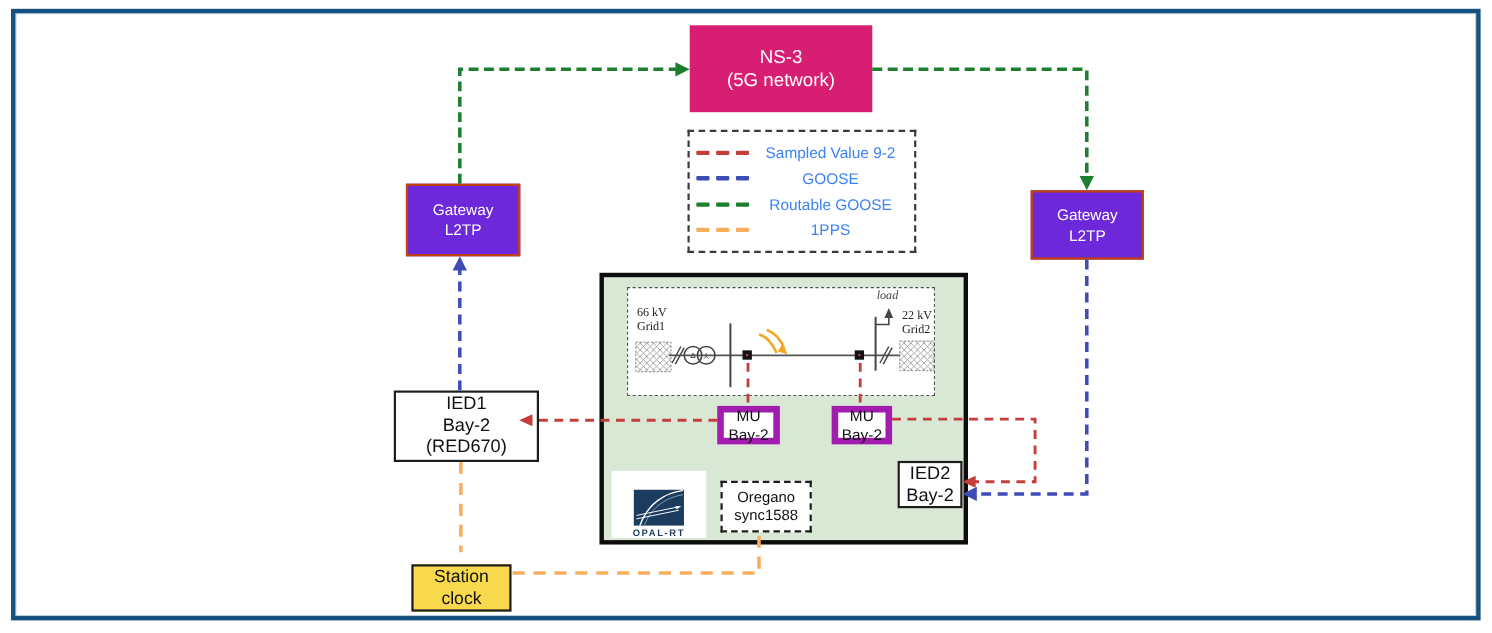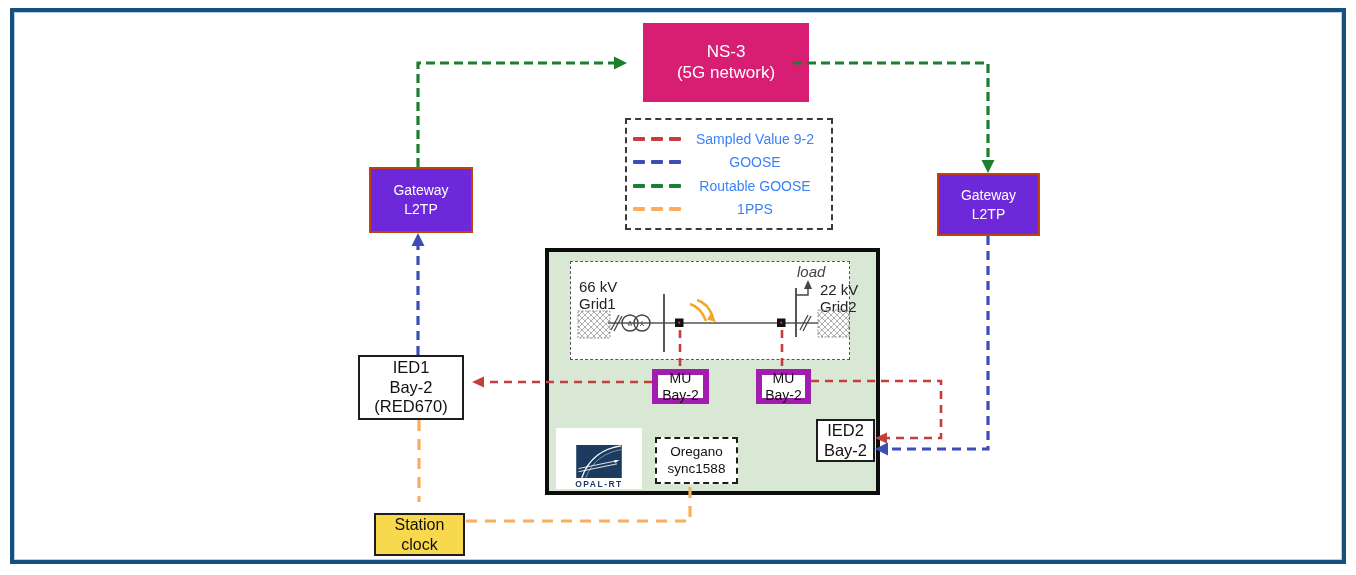--- a/index.html
+++ b/index.html
@@ -10,49 +10,49 @@
   }
   .frame{
     position:absolute;left:10px;top:8px;width:1336px;height:556px;
     border:4px solid #15507e;box-shadow:inset 0 0 0 1px #b9cde0;background:#ffffff;
   }
   .box{
     position:absolute;display:flex;flex-direction:column;align-items:center;justify-content:center;
     text-align:center;line-height:1.22;
   }
   .ns3{
-    left:643px;top:23px;width:166px;height:79px;background:#d81e72;color:#ffffff;
+    left:627px;top:23px;width:166px;height:79px;background:#d81e72;color:#ffffff;
     font-size:17px;
   }
   .gateway{
     background:#6d28d9;border:2px solid #c2410c;color:#ffffff;font-size:14px;line-height:1.35;
   }
   .gw-left{left:369px;top:167px;width:104px;height:66px;}
   .gw-right{left:937px;top:173px;width:103px;height:63px;}
   .legend{
     left:625px;top:118px;width:208px;height:112px;background:#ffffff;
     border:2px dashed #3a3a3a;display:flex;flex-direction:column;justify-content:space-evenly;
     position:absolute;padding:4px 6px;
   }
   .legend-row{display:flex;align-items:center;}
   .dash-sample{display:flex;align-items:center;width:56px;flex:none;}
   .dash-sample i{display:inline-block;width:12px;height:4px;background:currentColor;margin-right:6px;border-radius:1px;}
   .legend-label{flex:1;text-align:center;font-size:14px;color:#3b82f6;white-space:nowrap;margin-left:-4px;}
   .ied1{
-    left:358px;top:355px;width:106px;height:65px;background:#ffffff;border:2px solid #1d1d1d;
+    left:358px;top:355px;width:132px;height:65px;background:#ffffff;border:2px solid #1d1d1d;
     color:#111;font-size:16.5px;line-height:1.2;
   }
   .green-panel{
     left:545px;top:248px;width:335px;height:247px;background:#d9e8d5;border:4px solid #0d0d0d;position:absolute;
   }
   .grid-box{
     left:570px;top:261px;width:280px;height:99px;background:#ffffff;border:1.5px dashed #555;position:absolute;
   }
   .serif-label{
-    position:absolute;font-family:Liberation Sans, sans-serif;font-size:15px;color:#222;line-height:1.15;
+    position:absolute;font-family:Liberation Serif, serif;font-size:11px;color:#222;line-height:1.15;
   }
   .load-label{font-style:italic;color:#444;}
   .mu{
     background:#ffffff;border:6px solid #a21caf;color:#111;font-size:14px;line-height:1.2;
   }
   .mu1{left:652px;top:369px;width:57px;height:35px;}
   .mu2{left:756px;top:369px;width:55px;height:35px;}
   .ied2{
     left:816px;top:419px;width:59px;height:43px;background:#ffffff;border:2px solid #1d1d1d;
     color:#111;font-size:16.5px;line-height:1.2;z-index:6;

